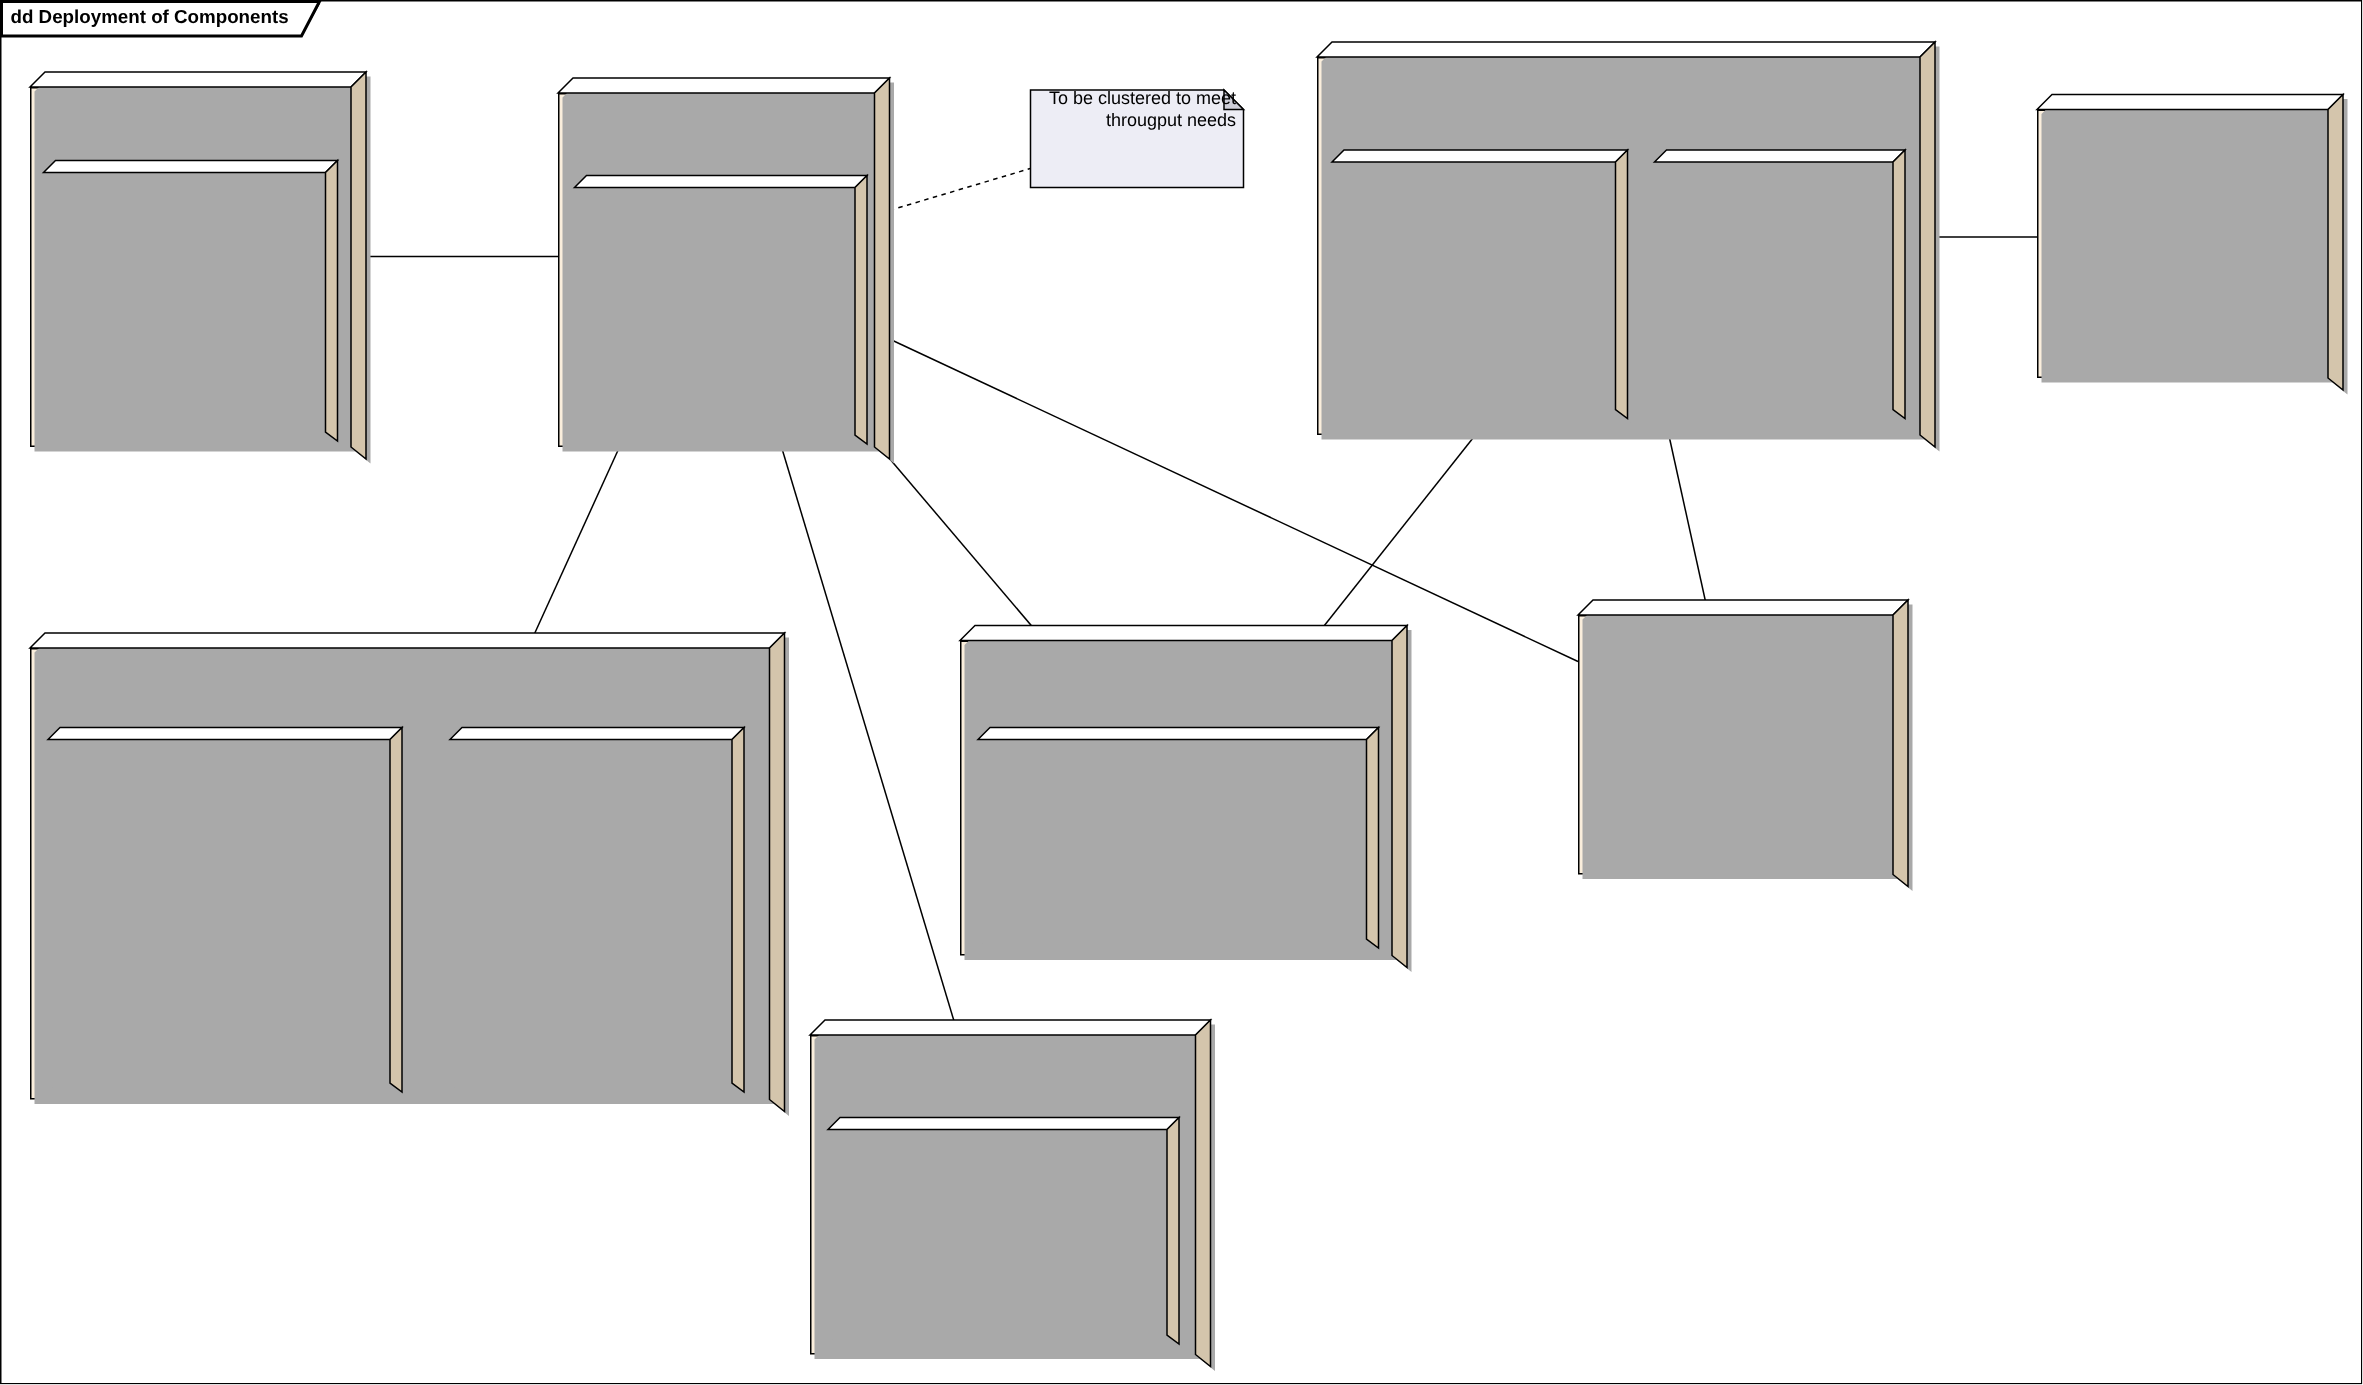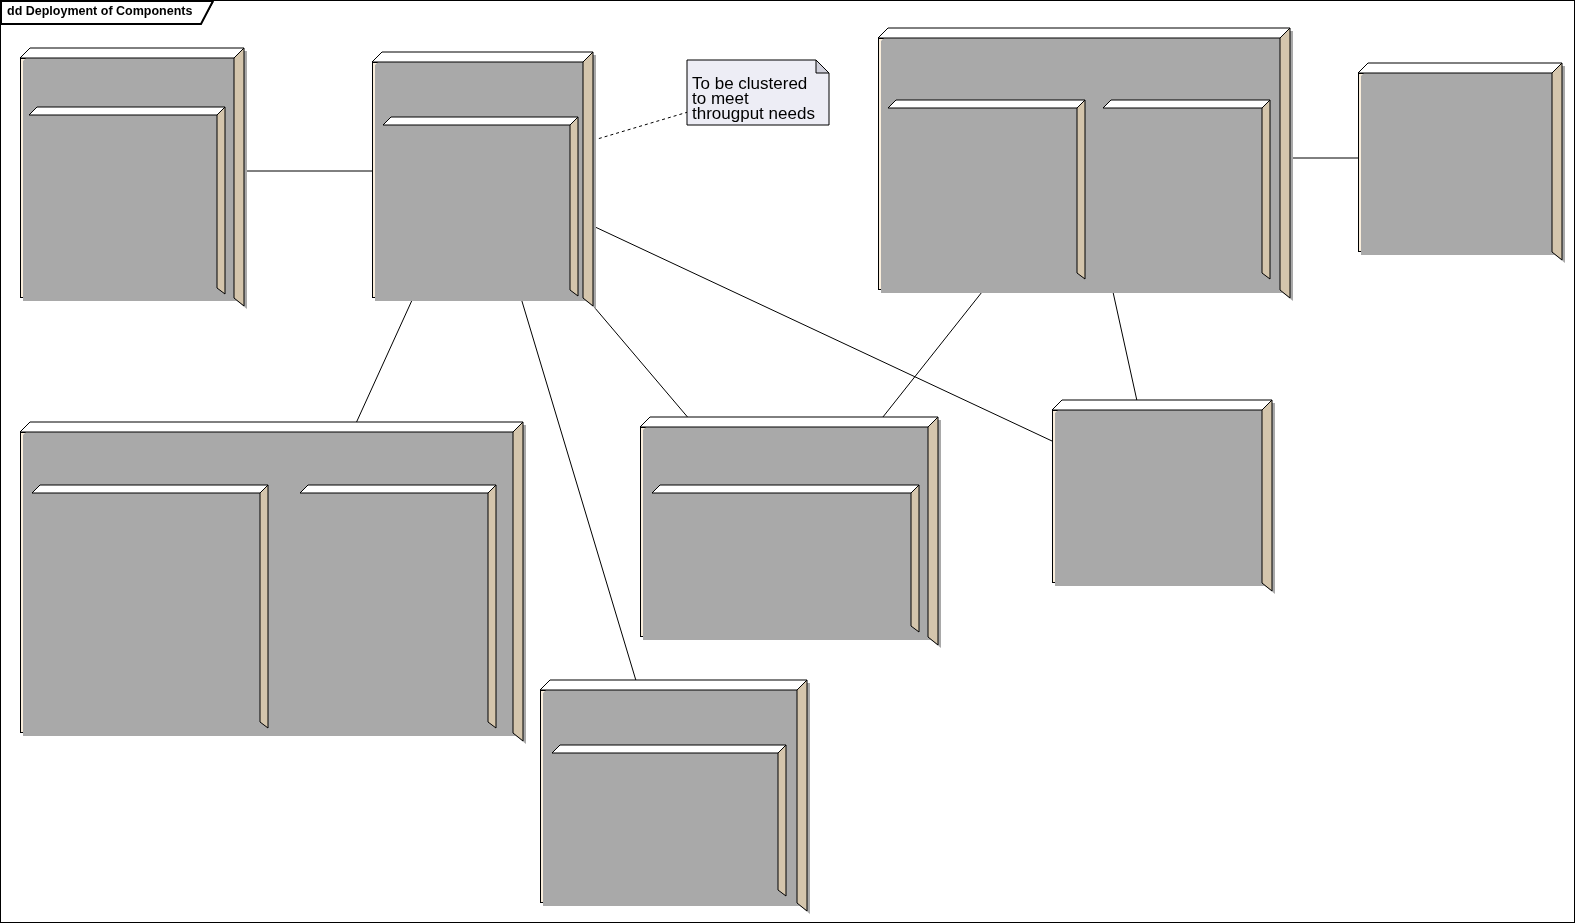--- a/index.html
+++ b/index.html
@@ -12,22 +12,22 @@
   .ee{position:absolute;background:#FAEEDC;border:1px solid #000;box-sizing:border-box;}
   .hdr{padding-top:4px;}
   .stereo{font-size:12px;line-height:15px;text-align:center;color:#000;}
   .nname{font-size:12.5px;line-height:17px;font-weight:bold;text-decoration:underline;
          text-align:center;color:#000;}
   .artifact{position:absolute;background:#FAEEDC;border:1px solid #000;box-sizing:border-box;
             box-shadow:3px 3px 0 #A9A9A9;display:flex;align-items:center;justify-content:center;}
   .alabel{font-size:12px;line-height:16px;font-weight:bold;text-decoration:underline;
           text-align:center;color:#000;padding:0 4px;}
   .aicon{position:absolute;right:5px;top:4px;}
-  .note-text{position:absolute;left:692px;top:76px;width:132px;font-size:17px;line-height:15px;
-             color:#000;z-index:2;}
+  .note-text{position:absolute;left:692px;top:58px;width:132px;font-size:12px;line-height:15px;
+             color:#000;z-index:2;text-align:right;}
   .tab-label{position:absolute;left:7px;top:4px;font-size:12.5px;font-weight:bold;color:#000;z-index:2;}
 </style>
 </head>
 <body>
 
 <div class="canvas">
 
   <svg id="svg-under" class="deco" width="1575" height="923">
       <rect x="0.5" y="0.5" width="1574" height="922" fill="none" stroke="#000000"></rect>
       <polygon points="1,1 213,1 201,24 1,24" fill="#FFFFFF" stroke="#000000" stroke-width="2"></polygon>

